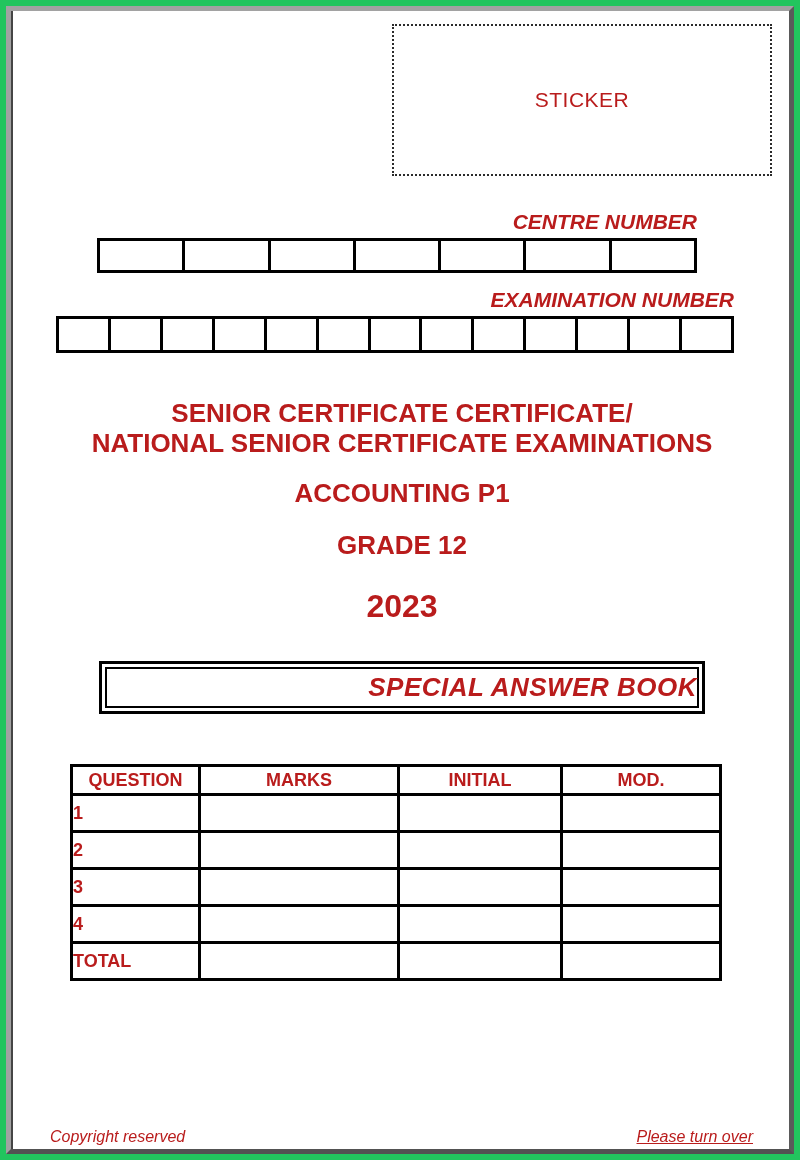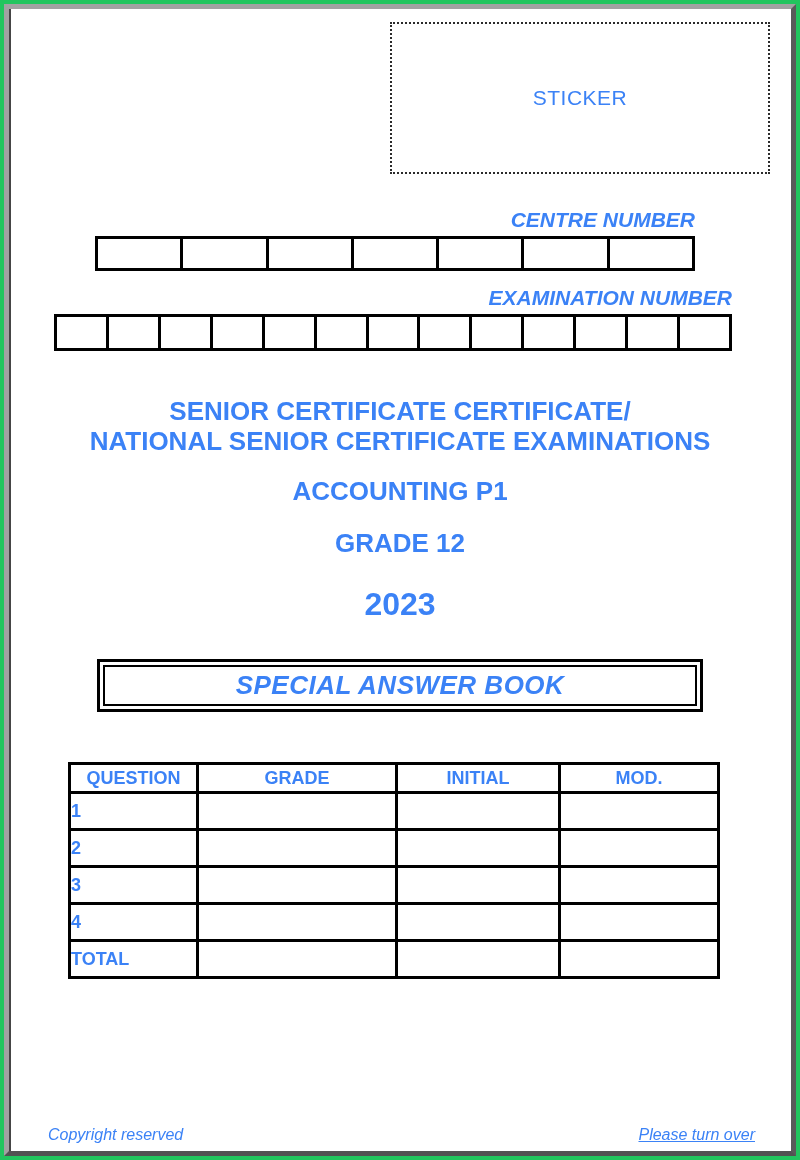--- a/index.html
+++ b/index.html
@@ -1,23 +1,23 @@
 <!DOCTYPE html>
 <html><head>
 <meta charset="utf-8">
 <style>
   html,body{margin:0;padding:0;background:#ffffff;}
   .sheet{
     position:relative;
     width:800px;height:1160px;
     box-sizing:border-box;
     background:#ffffff;
-    border:4px solid #22c55e;
+    border:6px solid #22c55e;
     font-family:"Liberation Sans",sans-serif;
-    color:#3b82f6;
+    color:#b91c1c;
     overflow:hidden;
   }
   .bevel{
     position:absolute;inset:0;
     border:5px solid;
     border-color:#a2a2a2 #5a5a5a #525252 #a2a2a2;
     box-shadow:inset 2px 0 0 #454545;
     pointer-events:none;
   }
   .sticker-box{
@@ -50,21 +50,21 @@
     position:absolute;left:93px;top:655px;width:606px;height:53px;
     box-sizing:border-box;
     border:3px solid #000;
     padding:3px;
     background:#fff;
   }
   .banner-inner{
     box-sizing:border-box;
     height:100%;
     border:2px solid #000;
-    display:flex;align-items:center;justify-content:center;
+    display:flex;align-items:center;justify-content:flex-end;
   }
   .banner-inner span{
     font-size:26px;font-weight:bold;font-style:italic;letter-spacing:0.5px;
   }
   table.marks{
     position:absolute;left:64px;top:758px;
     width:649px;
     border-collapse:collapse;
     table-layout:fixed;
     background:#fff;
@@ -147,21 +147,21 @@
   <table class="marks">
     <colgroup>
       <col class="col-question">
         <col class="col-marks">
         <col class="col-initial">
         <col class="col-mod">
     </colgroup>
     <thead>
       <tr>
         <th>QUESTION</th>
-        <th>GRADE</th>
+        <th>MARKS</th>
         <th>INITIAL</th>
         <th>MOD.</th>
       </tr>
     </thead>
     <tbody>
       <tr>
         <td class="qlabel">1</td>
         <td></td>
         <td></td>
         <td></td>

